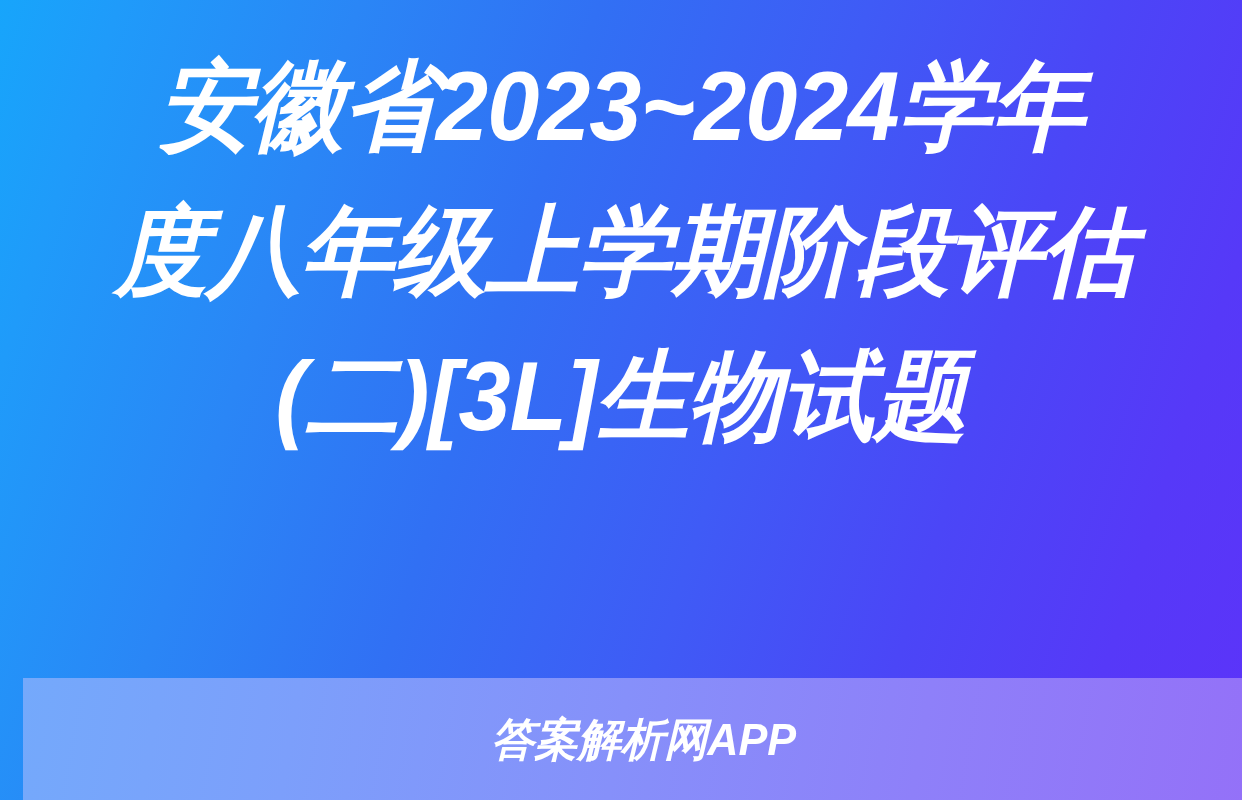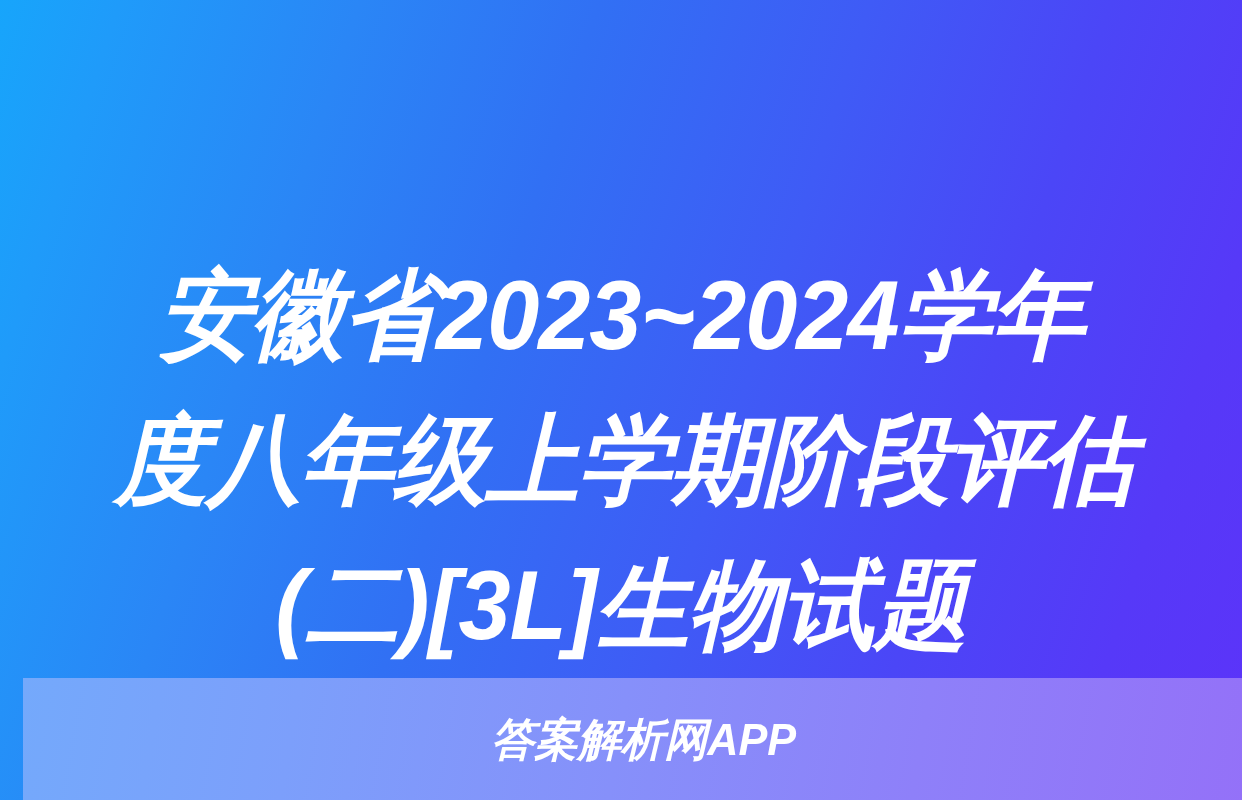--- a/index.html
+++ b/index.html
@@ -30,21 +30,21 @@
   
   #hero {
     position: absolute;
     left: 0;
     top: 0;
     width: 1242px;
     height: 678px;
     display: flex;
     flex-direction: column;
     align-items: center;
-    justify-content: flex-end;
+    justify-content: flex-start;
     padding-top: 34px;
     box-sizing: border-box;
   }
 
   #title-block {
     width: 1060px;
     text-align: center;
   }
 
   .title-line {

